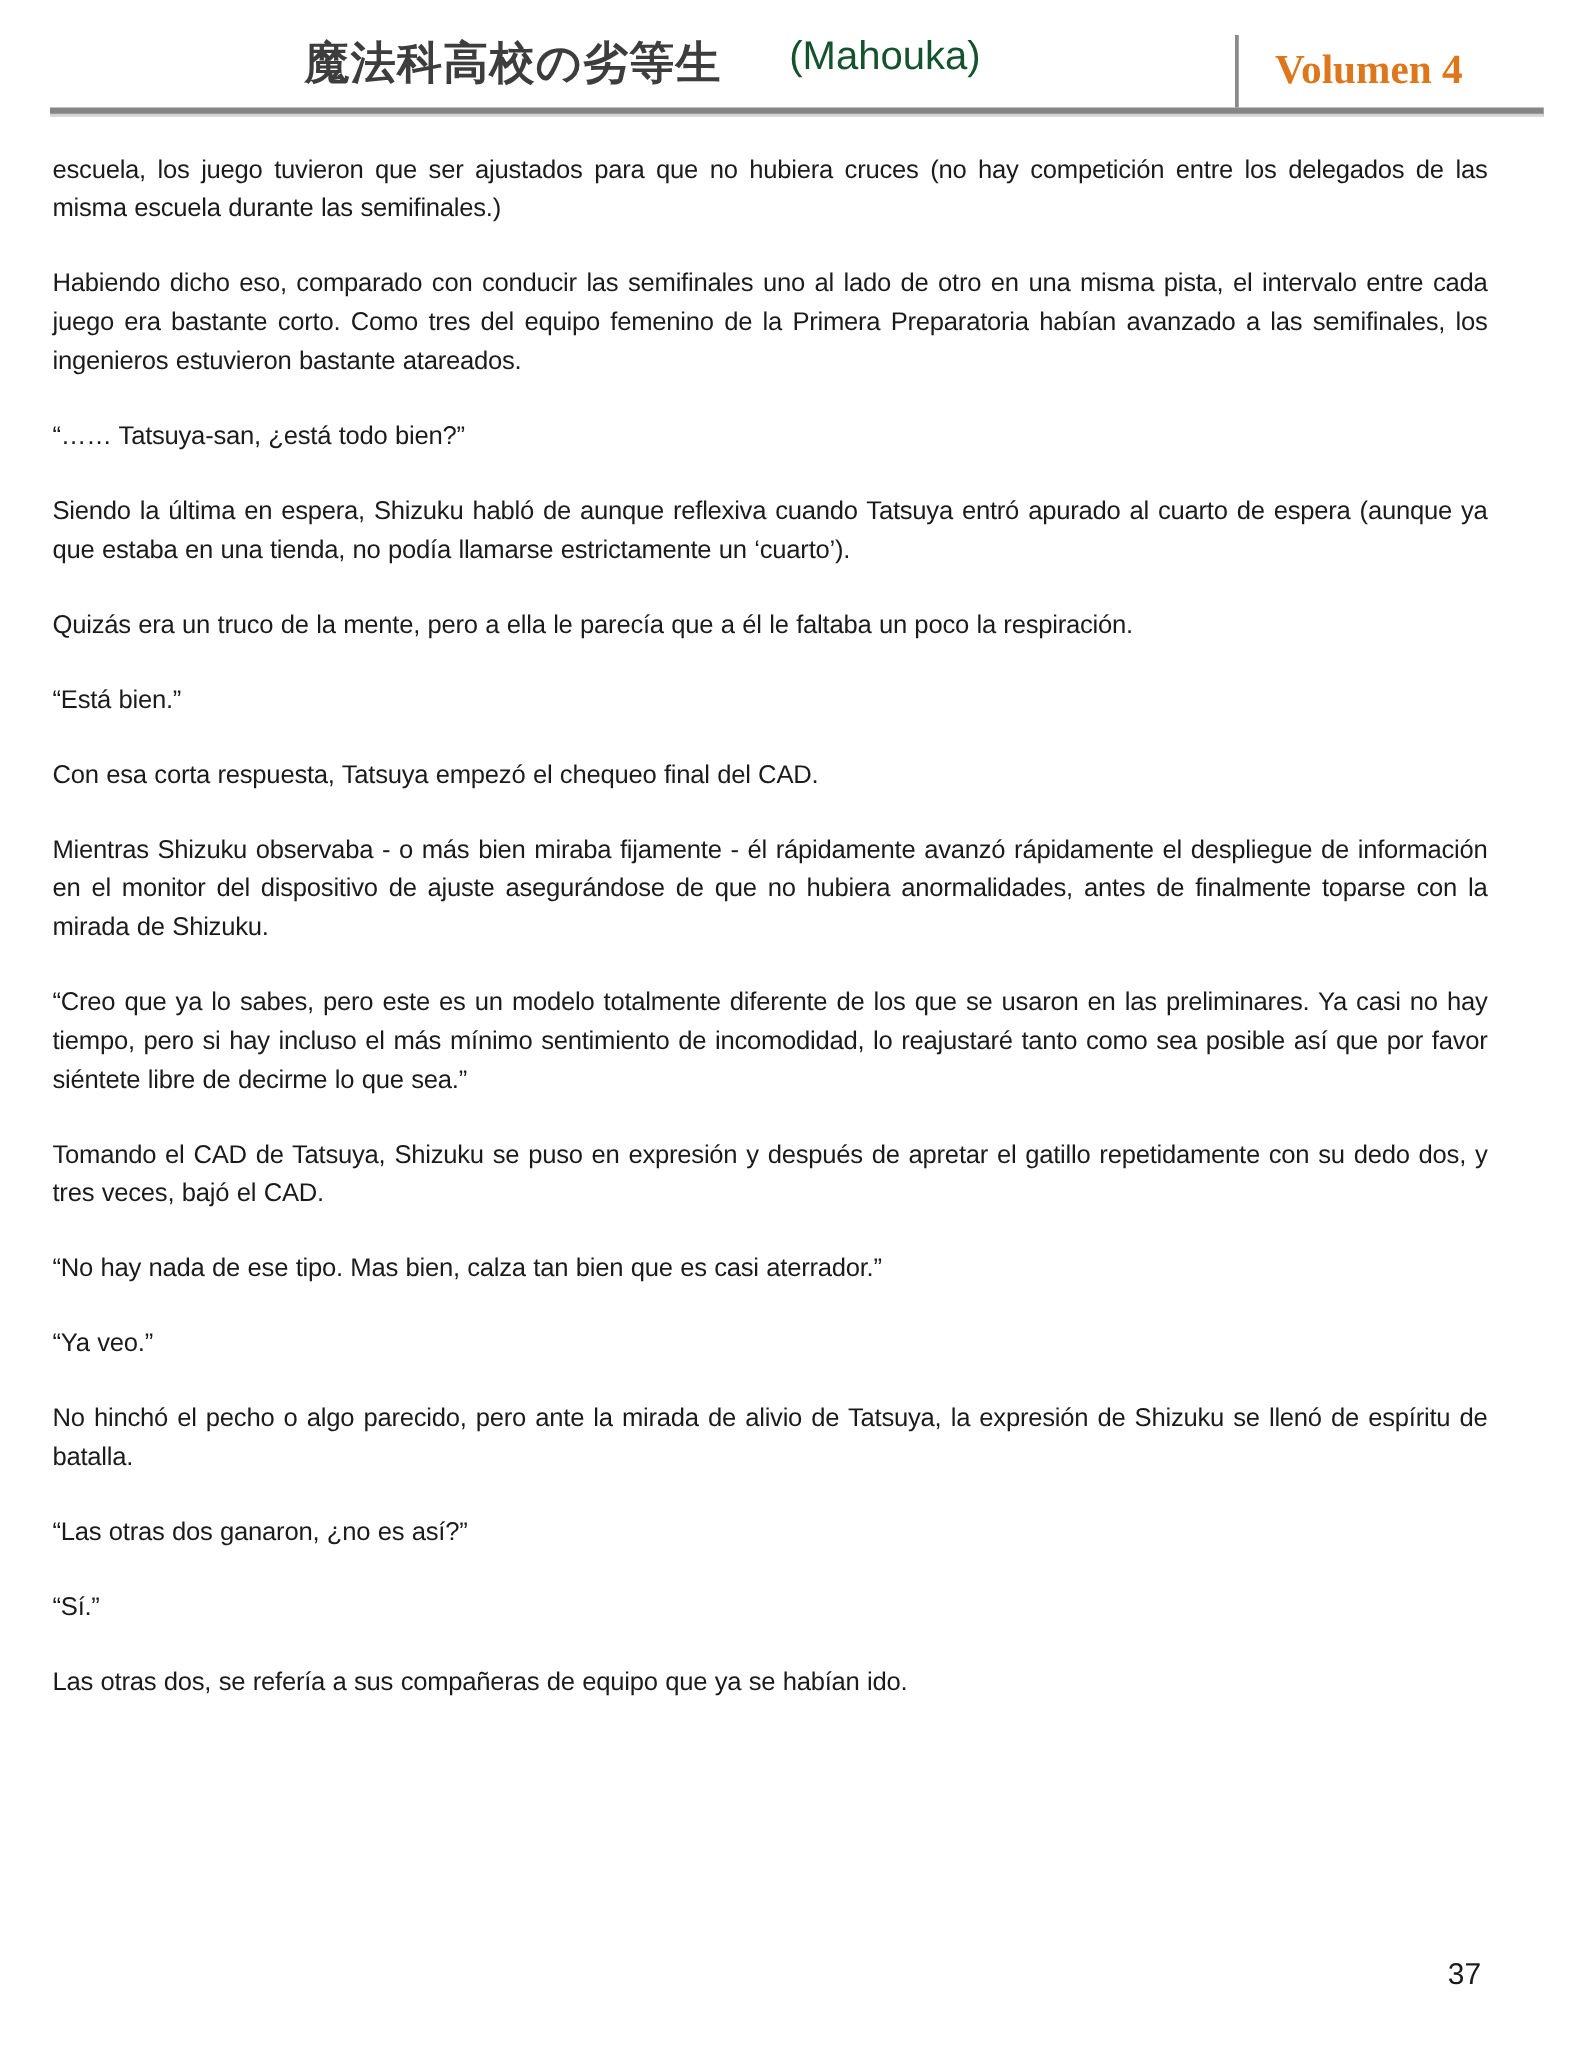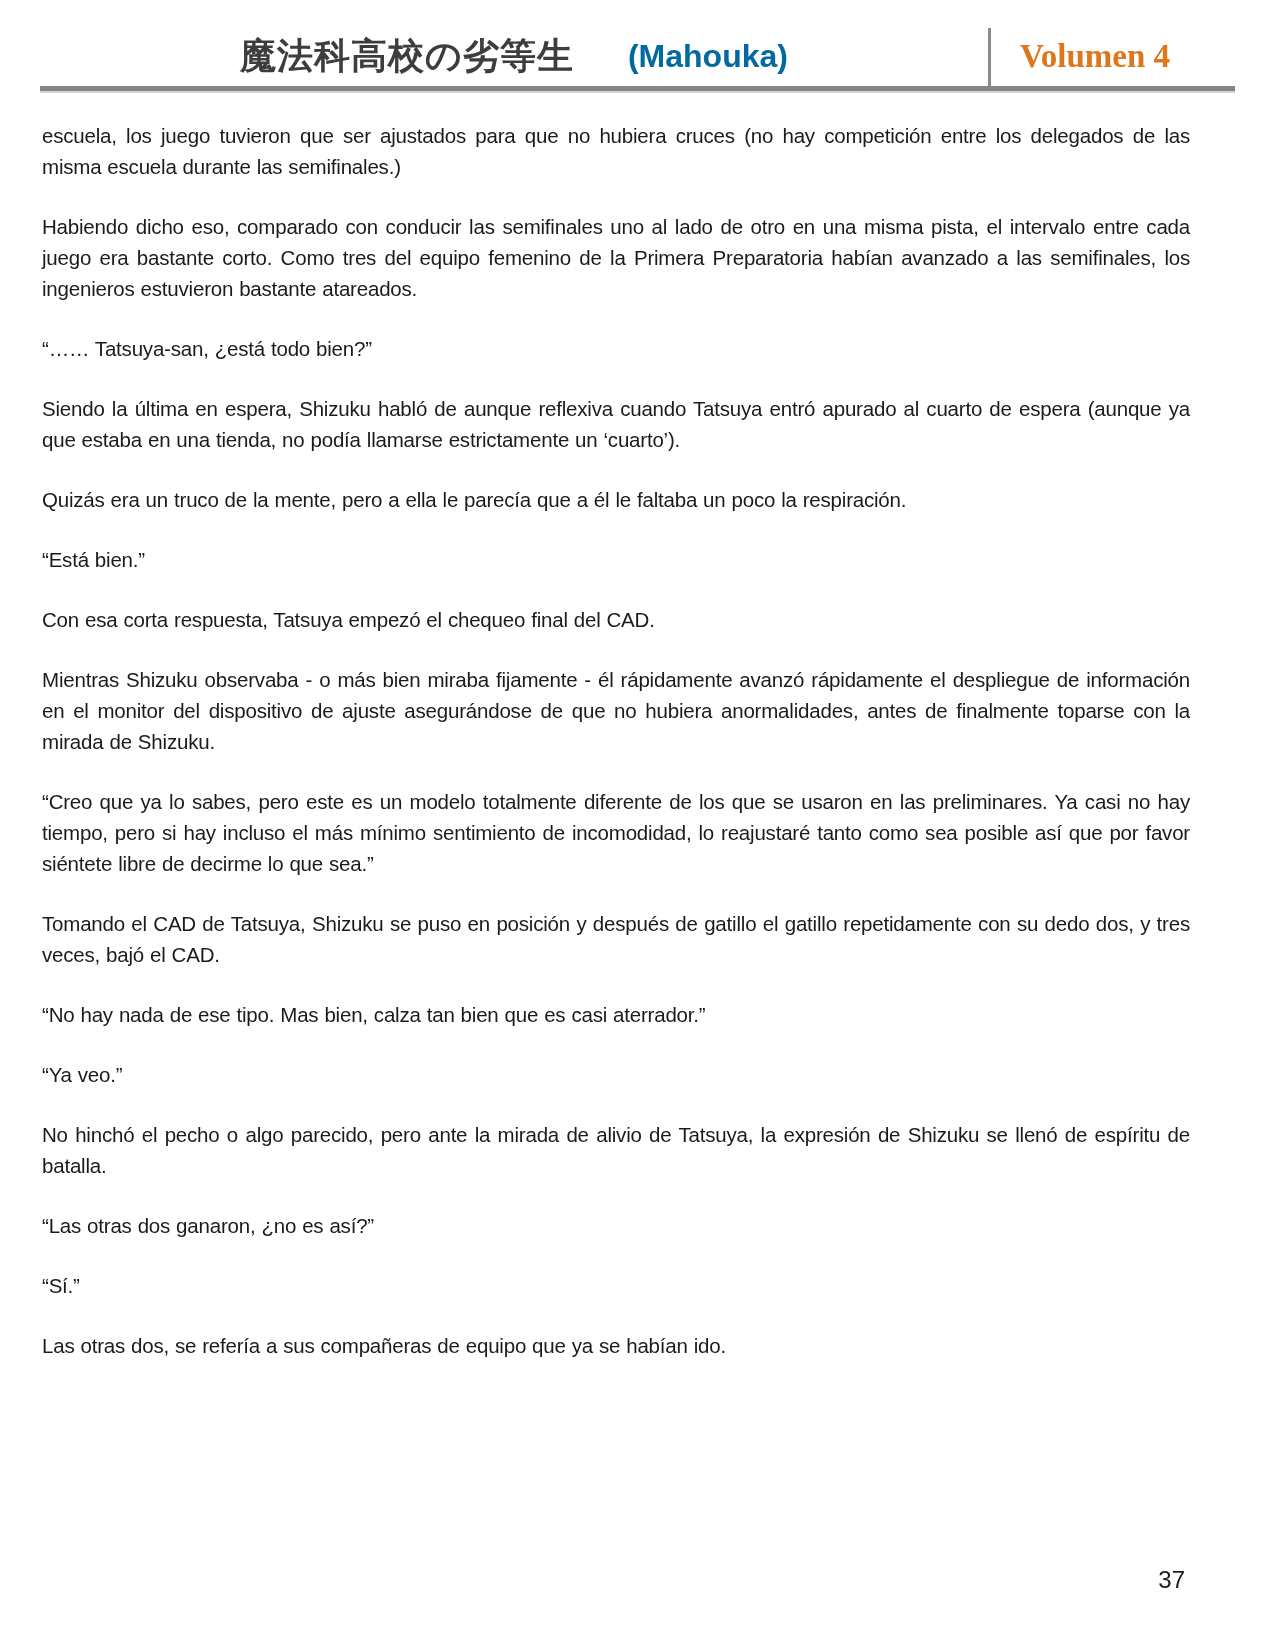--- a/index.html
+++ b/index.html
@@ -19,36 +19,35 @@
   
   .header {
     display: flex;
     align-items: stretch;
     margin: 26px 40px 0 40px;
     height: 60px;
   }
   .header-left {
     flex: 1;
     display: flex;
-    align-items: center;
     justify-content: center;
     gap: 44px;
   }
   .title-jp {
     font-family: "Liberation Serif", "DejaVu Serif", serif;
     font-weight: bold;
     font-size: 36px;
     color: #3d3d3d;
     letter-spacing: 1px;
   }
   .title-latin {
     font-family: "Liberation Sans", sans-serif;
-    font-weight: bold;
+    font-weight: normal;
     font-size: 32px;
-    color: #0369a1;
+    color: #14532d;
     margin-left: 10px;
   }
   .header-divider {
     width: 3px;
     background: #8a8a8a;
     margin-top: 2px;
   }
   .header-right {
     width: 215px;
     display: flex;
@@ -110,21 +109,21 @@
   <div class="content">
     <p>escuela, los juego tuvieron que ser ajustados para que no hubiera cruces (no hay competición entre los delegados de las misma escuela durante las semifinales.)</p>
     <p>Habiendo dicho eso, comparado con conducir las semifinales uno al lado de otro en una misma pista, el intervalo entre cada juego era bastante corto. Como tres del equipo femenino de la Primera Preparatoria habían avanzado a las semifinales, los ingenieros estuvieron bastante atareados.</p>
     <p>“…… Tatsuya-san, ¿está todo bien?”</p>
     <p>Siendo la última en espera, Shizuku habló de aunque reflexiva cuando Tatsuya entró apurado al cuarto de espera (aunque ya que estaba en una tienda, no podía llamarse estrictamente un ‘cuarto’).</p>
     <p>Quizás era un truco de la mente, pero a ella le parecía que a él le faltaba un poco la respiración.</p>
     <p>“Está bien.”</p>
     <p>Con esa corta respuesta, Tatsuya empezó el chequeo final del CAD.</p>
     <p>Mientras Shizuku observaba - o más bien miraba fijamente - él rápidamente avanzó rápidamente el despliegue de información en el monitor del dispositivo de ajuste asegurándose de que no hubiera anormalidades, antes de finalmente toparse con la mirada de Shizuku.</p>
     <p>“Creo que ya lo sabes, pero este es un modelo totalmente diferente de los que se usaron en las preliminares. Ya casi no hay tiempo, pero si hay incluso el más mínimo sentimiento de incomodidad, lo reajustaré tanto como sea posible así que por favor siéntete libre de decirme lo que sea.”</p>
-    <p>Tomando el CAD de Tatsuya, Shizuku se puso en posición y después de gatillo el gatillo repetidamente con su dedo dos, y tres veces, bajó el CAD.</p>
+    <p>Tomando el CAD de Tatsuya, Shizuku se puso en expresión y después de apretar el gatillo repetidamente con su dedo dos, y tres veces, bajó el CAD.</p>
     <p>“No hay nada de ese tipo. Mas bien, calza tan bien que es casi aterrador.”</p>
     <p>“Ya veo.”</p>
     <p>No hinchó el pecho o algo parecido, pero ante la mirada de alivio de Tatsuya, la expresión de Shizuku se llenó de espíritu de batalla.</p>
     <p>“Las otras dos ganaron, ¿no es así?”</p>
     <p>“Sí.”</p>
     <p>Las otras dos, se refería a sus compañeras de equipo que ya se habían ido.</p>
   </div>
 
   <div class="page-number">37</div>
 

